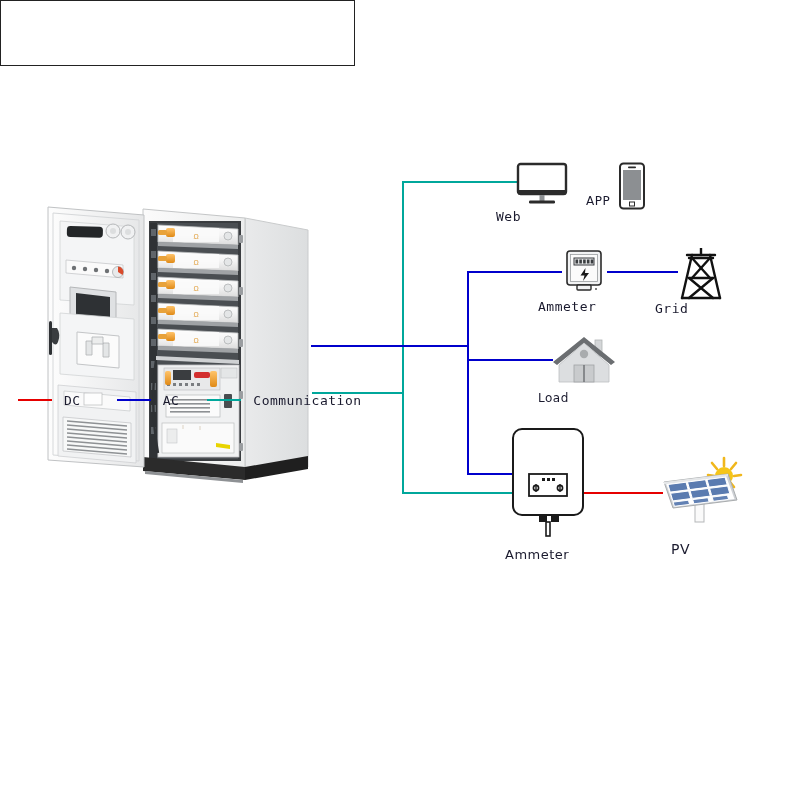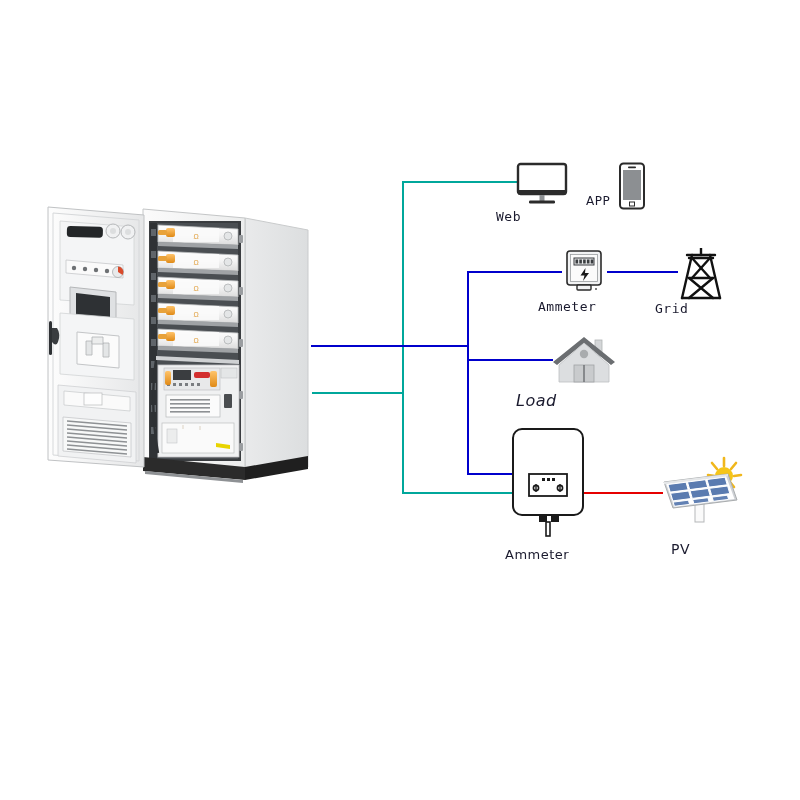--- a/index.html
+++ b/index.html
@@ -316,21 +316,21 @@
   <div class="dev" style="left:549px;top:334px;">
     <svg width="70" height="52" viewBox="0 0 70 52">
       <rect x="46" y="6" width="7" height="16" fill="#d4d6d8" stroke="#b0b3b5" stroke-width="0.8"></rect>
       <polygon points="35,3 66,28 62,31 35,9 8,31 4,28" fill="#6b6e71"></polygon>
       <polygon points="35,9 60,31 60,48 10,48 10,31" fill="#dcdee0" stroke="#bdbfc1" stroke-width="0.8"></polygon>
       <circle cx="35" cy="20" r="4.2" fill="#a9acae"></circle>
       <rect x="25" y="31" width="20" height="17" fill="#c9cbcd" stroke="#a0a3a5" stroke-width="0.8"></rect>
       <line x1="35" y1="31" x2="35" y2="48" stroke="#6b6e71" stroke-width="1.4"></line>
     </svg>
   </div>
-  <div class="lbl sans" style="left:516px;top:391px;width:92px;font-size:16px;font-style:italic;">Load</div>
+  <div class="lbl sans" style="left:538px;top:391px;width:92px;font-size:12px;">Load</div>
 
   <div class="dev" style="left:511px;top:427px;">
     <svg width="76" height="110" viewBox="0 0 76 110">
       <rect x="2" y="2" width="70" height="86" rx="9" fill="#ffffff" stroke="#1a1a1a" stroke-width="2"></rect>
       <rect x="18" y="47" width="38" height="22" fill="#ffffff" stroke="#1a1a1a" stroke-width="1.8"></rect>
       <g fill="#1a1a1a">
         <rect x="31" y="51" width="3" height="3"></rect>
           <rect x="36" y="51" width="3" height="3"></rect>
         <rect x="41" y="51" width="3" height="3"></rect>
       </g>
@@ -374,14 +374,30 @@
         <polygon points="51.6,32.3 69.6,30 71.8,37.6 53.8,39.9"></polygon>
         <polygon points="15.2,46.1 30.4,44.2 31.6,48.4 16.4,50.3" opacity="0.95"></polygon>
         <polygon points="34.7,43.6 49.9,41.7 51.1,45.9 35.9,47.8" opacity="0.95"></polygon>
         <polygon points="54.2,41.1 69.4,39.2 70.6,43.4 55.4,45.3" opacity="0.95"></polygon>
       </g>
       <polygon points="6,26 70,18 70,20.2 6,28.2" fill="#e4e6e8"></polygon>
     </svg>
   </div>
   <div class="lbl sans" style="left:671px;top:541px;width:92px;font-size:14px;">PV</div>
 
+  <div id="legend">
+    <div class="leg-row">
+      <div class="leg-item" style="margin-right:36px;">
+        <span class="leg-line" style="border-top-color:#e60000"></span>
+        <span class="leg-txt">DC</span>
+      </div>
+      <div class="leg-item" style="margin-right:28px;">
+        <span class="leg-line" style="border-top-color:#0000cc"></span>
+        <span class="leg-txt">AC</span>
+      </div>
+      <div class="leg-item">
+        <span class="leg-line" style="border-top-color:#00a79b"></span>
+        <span class="leg-txt">Communication</span>
+      </div>
+    </div>
+  </div>
 
 </div>
 
 </body></html>

